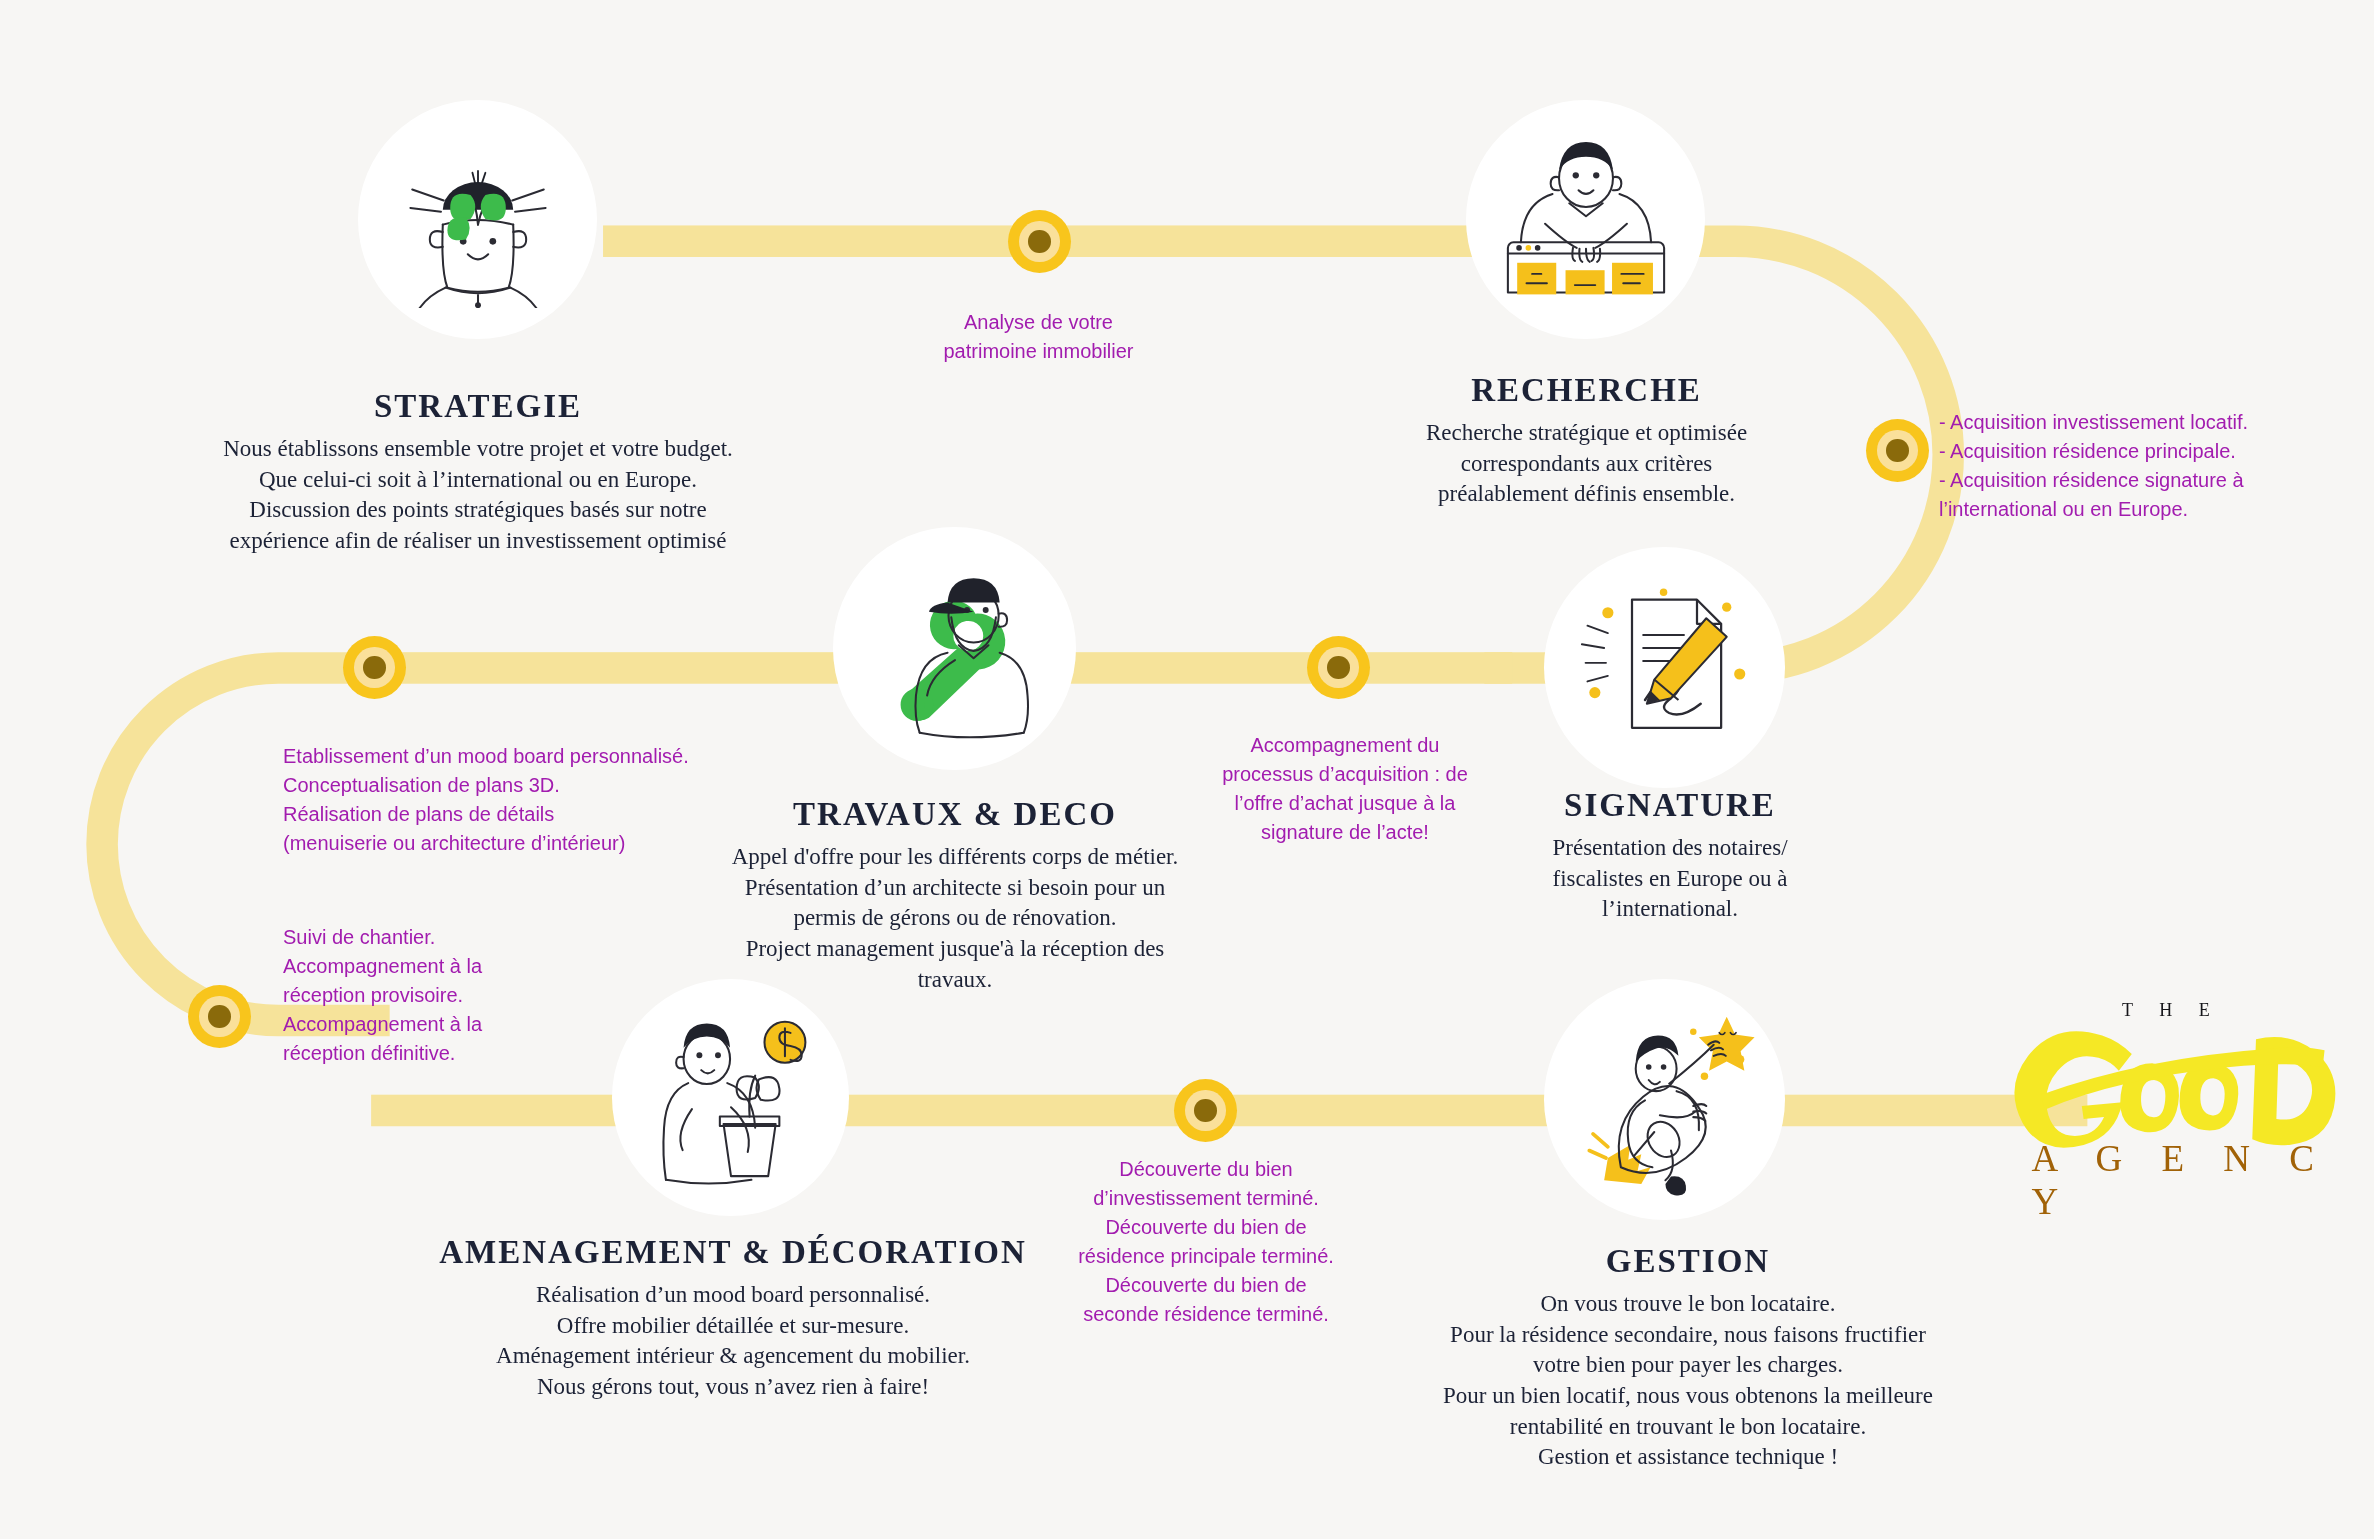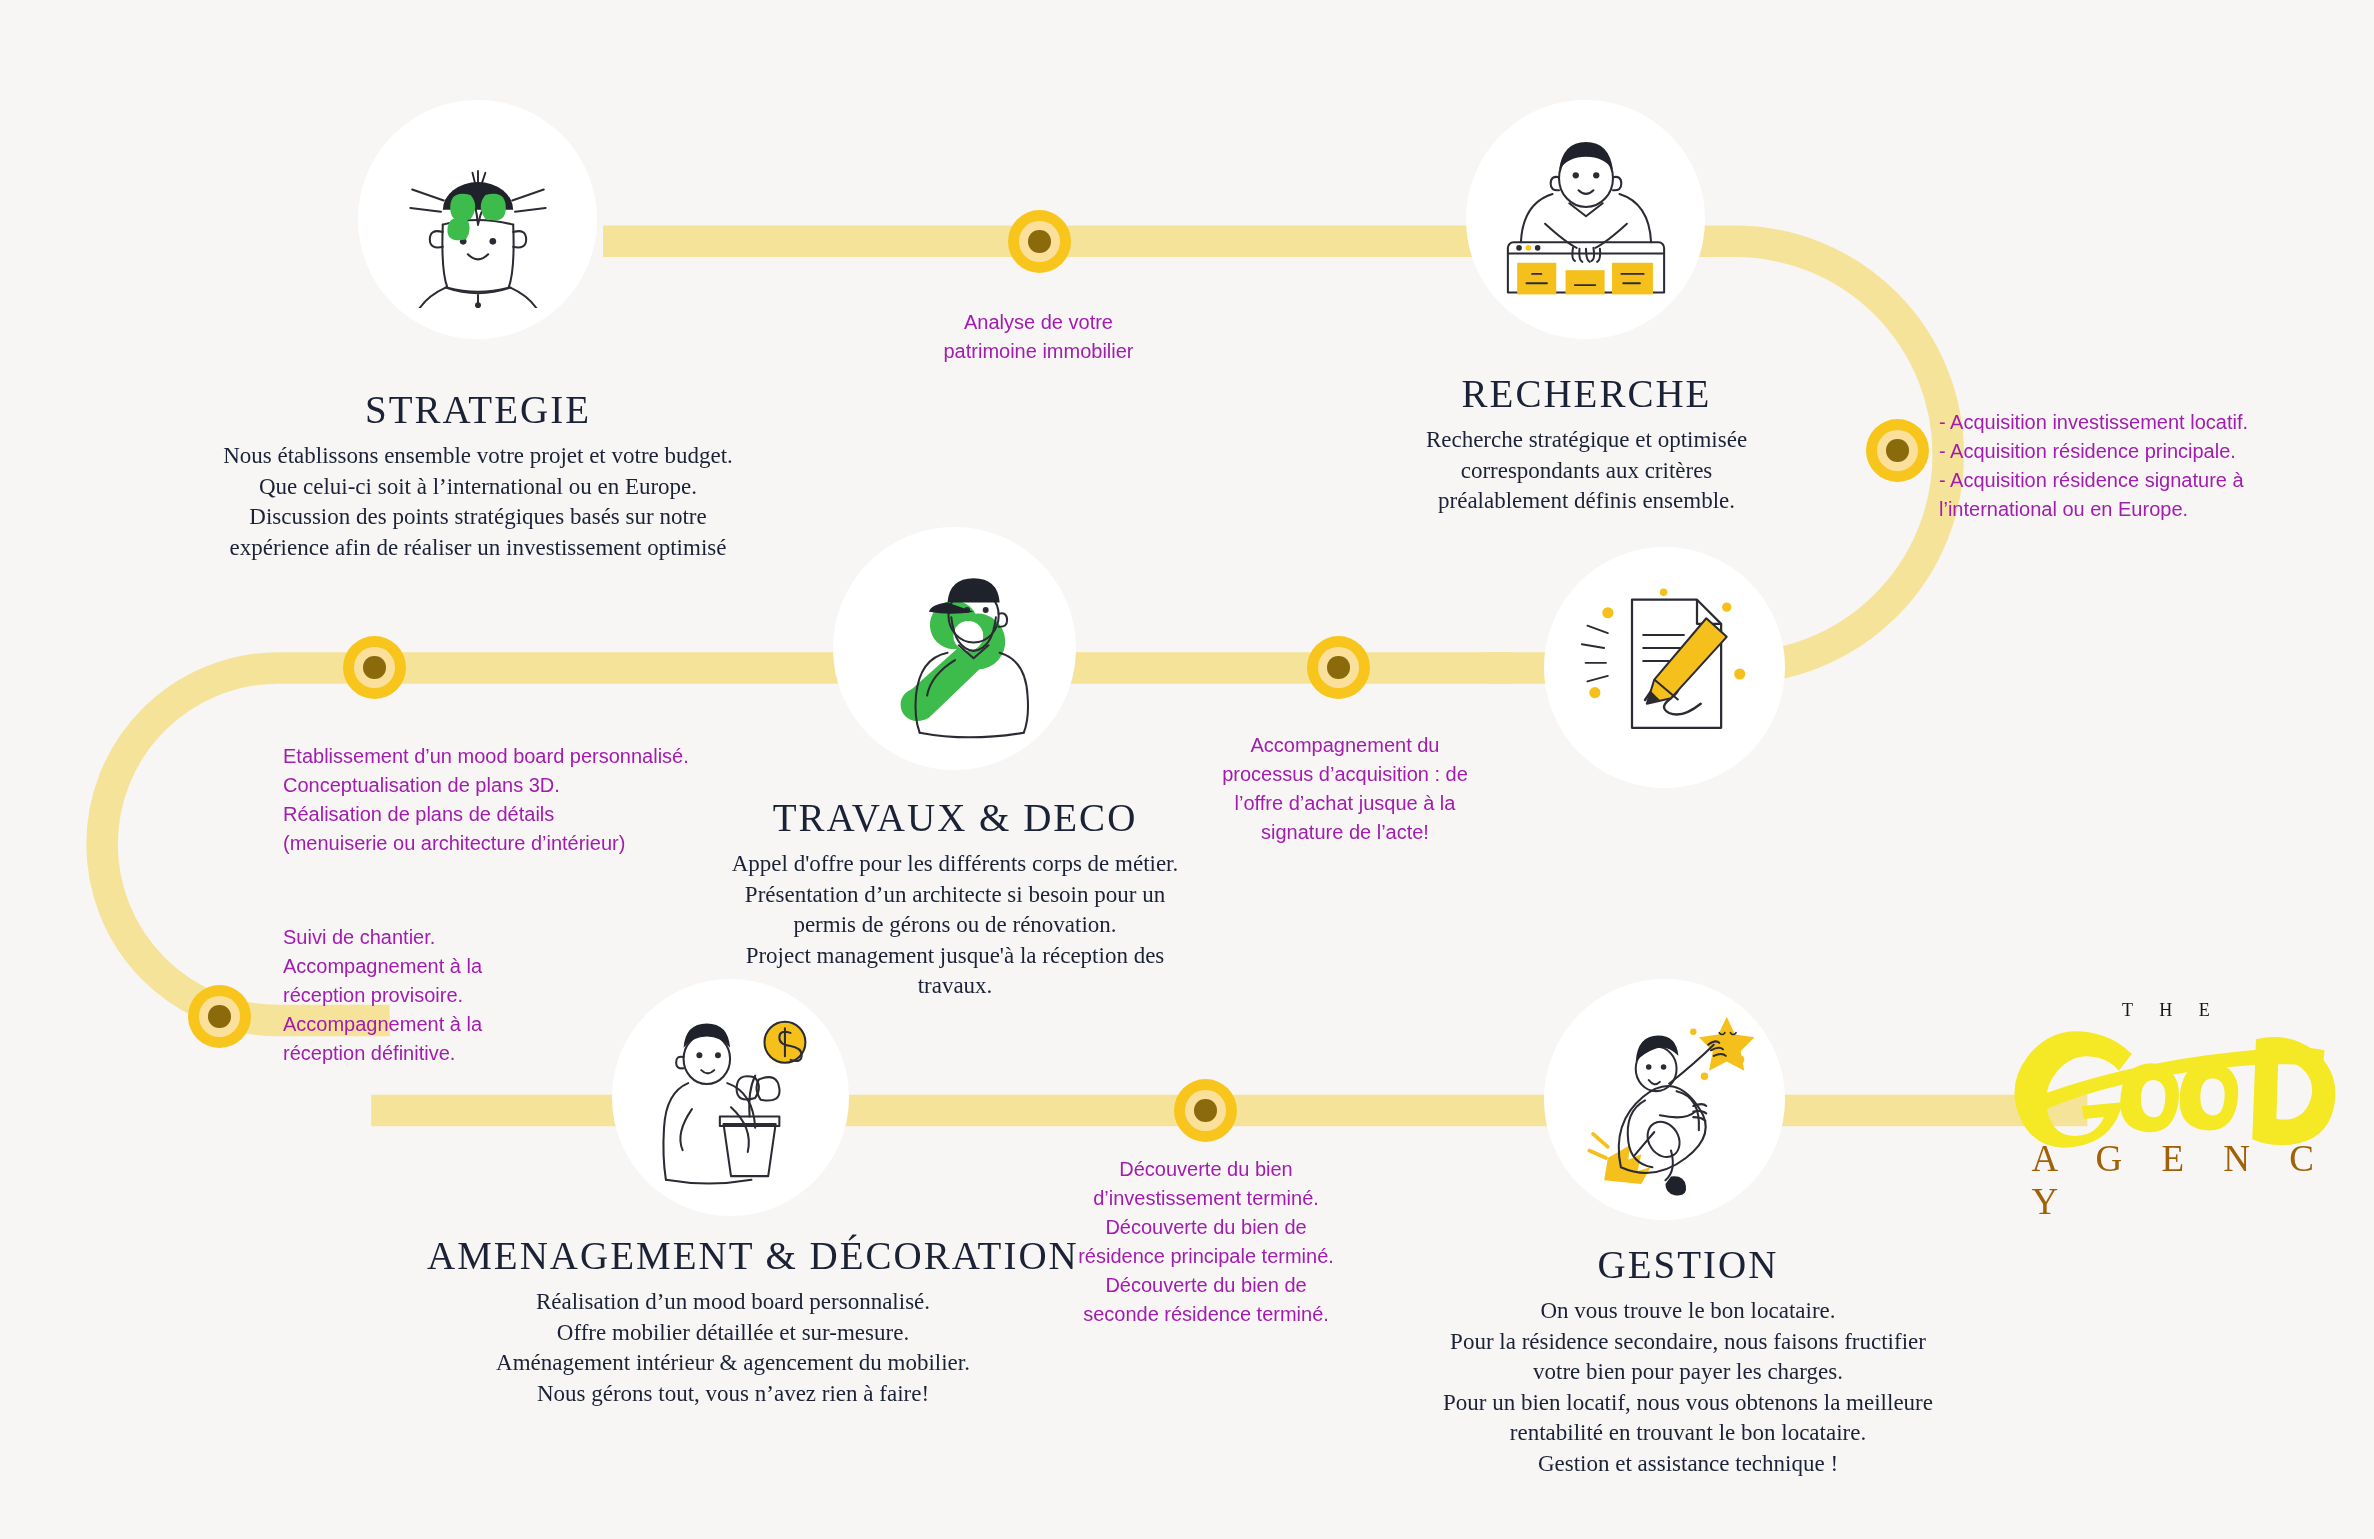--- a/index.html
+++ b/index.html
@@ -41,25 +41,25 @@
   }
 
   
   .serif-block{
     position:absolute;
     color:#1C2236;
     font-family:"Liberation Serif", serif;
     text-align:center;
   }
   .serif-block .ttl{
-    font-size:39px;
+    font-size:33px;
     letter-spacing:2px;
     line-height:1.15;
     margin-bottom:8.3px;
-    font-weight:400;
+    font-weight:700;
     white-space:nowrap;
   }
   .serif-block .body{
     font-size:23px;
     line-height:1.33;
     font-weight:400;
   }
   .serif-block .body div{white-space:nowrap;}
 
   .sans-block{
@@ -398,20 +398,28 @@
     <div class="ttl">TRAVAUX &amp; DECO</div>
     <div class="body">
       <div>Appel d'offre pour les différents corps de métier.</div>
       <div>Présentation d’un architecte si besoin pour un</div>
       <div>permis de gérons ou de rénovation.</div>
       <div>Project management jusque'à la réception des</div>
       <div>travaux.</div>
     </div>
   </div>
 
+  <div class="serif-block" style="left:1503px;top:787px;width:334px;">
+    <div class="ttl">SIGNATURE</div>
+    <div class="body">
+      <div>Présentation des notaires/</div>
+      <div>fiscalistes en Europe ou à</div>
+      <div>l’international.</div>
+    </div>
+  </div>
 
   <div class="serif-block" style="left:427px;top:1234px;width:612px;">
     <div class="ttl">AMENAGEMENT &amp; DÉCORATION</div>
     <div class="body">
       <div>Réalisation d’un mood board personnalisé.</div>
       <div>Offre mobilier détaillée et sur-mesure.</div>
       <div>Aménagement intérieur &amp; agencement du mobilier.</div>
       <div>Nous gérons tout, vous n’avez rien à faire!</div>
     </div>
   </div>

